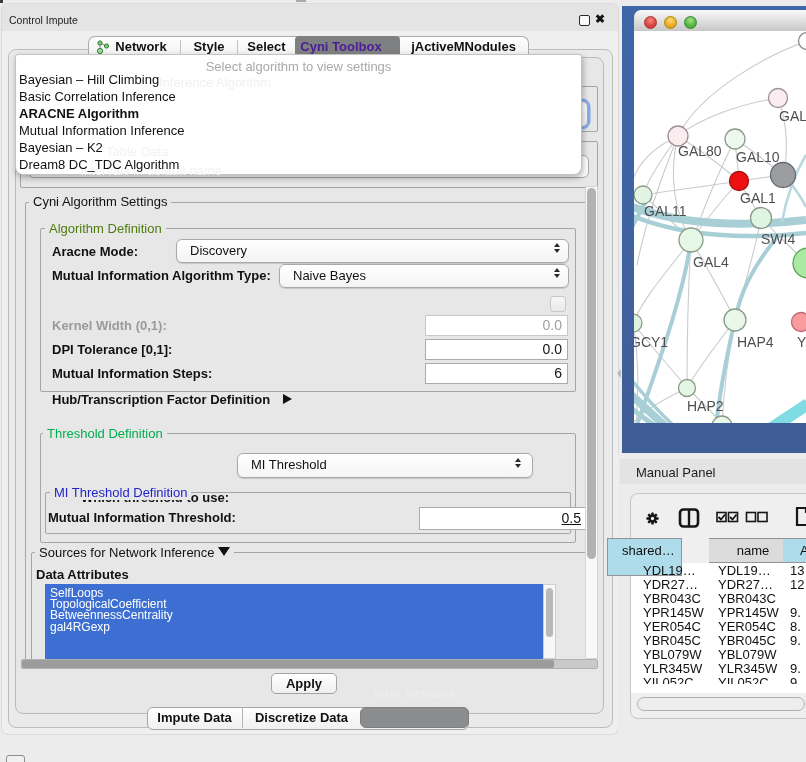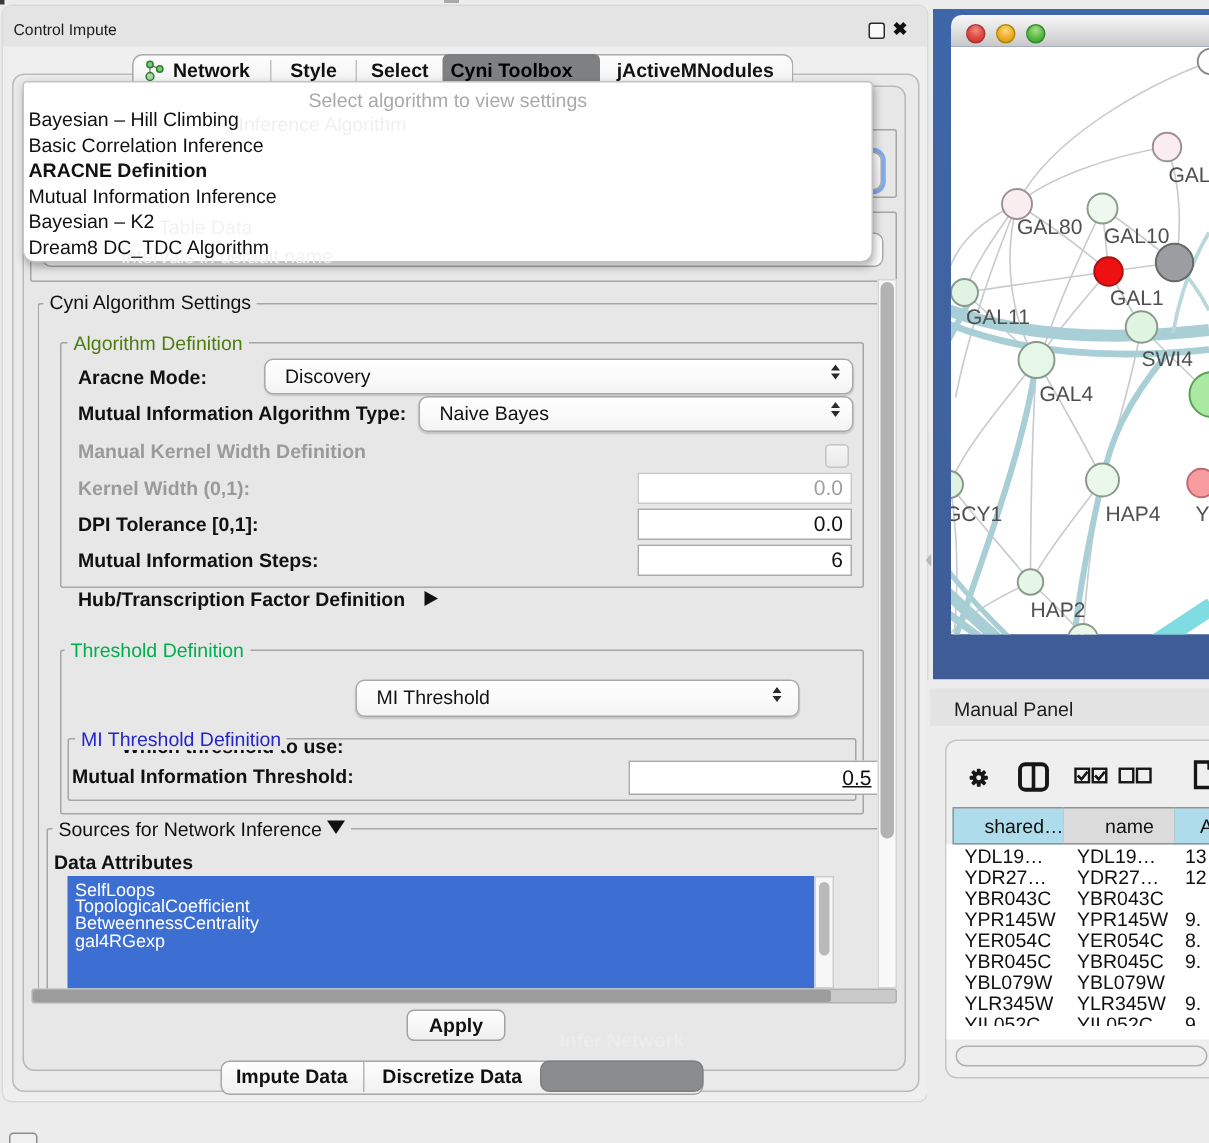--- a/index.html
+++ b/index.html
@@ -66,21 +66,20 @@
           </div>
       </div>
       <div class="lbl abs" style="left:31px;top:82px;">Mutual Information Algorithm Type:</div>
       <div class="combo" style="left:258px;top:78px;width:288px;height:22px;">
         <div class="ct">Naive Bayes</div>
         <div class="carr" style="right:7px;top:3px;">
             <div class="u"></div>
             <div class="d"></div>
           </div>
       </div>
-      <div class="dlbl abs" style="left:31px;top:107px;">Manual Kernel Width Definition</div>
       <div class="abs" style="left:529px;top:110px;width:14px;height:14px;background:linear-gradient(#F7F7F7,#E9E9E9);border:1px solid #C4C4C4;border-radius:3.5px;"></div>
       <div class="dlbl abs" style="left:31px;top:132px;">Kernel Width (0,1):</div>
       <div class="tfield" style="left:404px;top:129px;width:143px;height:21px;border-color:#C9C9C9;color:#A0A0A0;line-height:19px;">0.0</div>
       <div class="lbl abs" style="left:31px;top:156px;">DPI Tolerance [0,1]:</div>
       <div class="tfield" style="left:404px;top:153px;width:143px;height:21px;line-height:19px;">0.0</div>
       <div class="lbl abs" style="left:31px;top:180px;">Mutual Information Steps:</div>
       <div class="tfield" style="left:404px;top:177px;width:143px;height:21px;line-height:19px;">6</div>
 
       <div class="lbl abs" style="left:31px;top:206px;">Hub/Transcription Factor Definition</div>
       <div class="abs" style="left:262px;top:208px;width:0;height:0;border-top:5.5px solid transparent;border-bottom:5.5px solid transparent;border-left:9px solid #111;"></div>
@@ -133,32 +132,32 @@
     <svg class="abs" style="left:94px;top:36px;" width="14" height="15" viewBox="0 0 14 15">
       <path d="M4 3 L10 6 M4 3 L4 11" stroke="#888" stroke-width="1"></path>
       <circle cx="4" cy="3" r="2.1" fill="#7DC87D" stroke="#2E7D32" stroke-width="1"></circle>
       <circle cx="10.5" cy="6" r="2.1" fill="#7DC87D" stroke="#2E7D32" stroke-width="1"></circle>
       <circle cx="4" cy="11" r="2.6" fill="#A5D6A7" stroke="#2E7D32" stroke-width="1"></circle>
     </svg>
     <div class="tab" style="left:107px;top:32px;width:64px;">Network</div>
     <div class="tab" style="left:179px;top:32px;width:56px;">Style</div>
     <div class="tab" style="left:236px;top:32px;width:57px;">Select</div>
     <div class="abs" style="left:293px;top:32px;width:105px;height:22px;background:#7E8082;border-radius:4px 4px 0 0;"></div>
-    <div class="tab" style="left:293px;top:32px;width:92px;color:#000000;">Cyni Toolbox</div>
+    <div class="tab" style="left:293px;top:32px;width:92px;color:#4c1d95;">Cyni Toolbox</div>
     <div class="tab" style="left:398px;top:32px;width:127px;">jActiveMNodules</div>
 
     <div id="popup" class="abs" style="left:13px;top:50px;width:565px;height:119px;background:#fff;border:1px solid #C3C3C3;border-radius:3px 3px 8px 8px;box-shadow:1px 3px 6px rgba(0,0,0,.3);">
       <div style="position:absolute;left:0;top:4px;width:565px;text-align:center;font-size:13px;color:#A9A9A9;">Select algorithm to view settings</div>
       <div style="position:absolute;left:143px;top:20px;font-size:13px;color:#F0F0F0;">Inference Algorithm</div>
       <div style="position:absolute;left:90px;top:89px;font-size:13px;color:#F2F2F2;">Table Data</div>
       <div style="position:absolute;left:65px;top:108px;font-size:13px;color:#F2F2F2;">intervals in default name</div>
       <div style="position:absolute;left:3px;top:17px;font-size:13px;color:#111;line-height:16.9px;">
         Bayesian – Hill Climbing<br>
         Basic Correlation Inference<br>
-        <b>ARACNE Definition</b><br>
+        <b>ARACNE Algorithm</b><br>
         Mutual Information Inference<br>
         Bayesian – K2<br>
         Dream8 DC_TDC Algorithm
       </div>
     </div>
   </div>
 </div>
 
 <div class="abs" style="left:6px;top:755px;width:17px;height:17px;border:1.5px solid #8C8C8C;border-radius:3px;background:#F0F0F0;"></div>
 
@@ -276,21 +275,21 @@
     <rect x="758" y="512.5" width="9" height="9"></rect>
   </g>
   <g fill="none" stroke="#161616" stroke-width="1.8">
     <path d="M718.5,517 l2.5,2.5 l4,-5"></path>
     <path d="M730,517 l2.5,2.5 l4,-5"></path>
   </g>
   <path d="M797,508 h9 l4,4 v13 h-13 z M806,508 v4 h4" fill="none" stroke="#161616" stroke-width="2.2"></path>
 </svg>
 
 <div class="abs" style="left:631px;top:563px;width:175px;height:130px;background:#fff;"></div>
-<div class="abs" style="left:635px;top:538px;width:75px;height:25px;background:#AFDCEB;border:1px solid #949494;box-sizing:border-box;text-align:right;padding-left:14px;line-height:23px;font-size:13px;color:#111;">shared…</div>
+<div class="abs" style="left:607px;top:538px;width:75px;height:38px;background:#AFDCEB;border:1px solid #949494;box-sizing:border-box;text-align:left;padding-left:14px;line-height:23px;font-size:13px;color:#111;">shared…</div>
 <div class="abs" style="left:709px;top:538px;width:75px;height:25px;background:#DBDBDB;border:1px solid #949494;border-left:none;box-sizing:border-box;text-align:center;padding-left:14px;line-height:23px;font-size:13px;color:#111;">name</div>
 <div class="abs" style="left:783px;top:538px;width:28px;height:25px;background:#AFDCEB;border:1px solid #949494;border-left:none;box-sizing:border-box;text-align:left;padding-left:17px;line-height:23px;font-size:13px;color:#111;">A</div>
 <div id="rows" class="abs" style="left:631px;top:564px;width:175px;height:120px;overflow:hidden;font-size:13px;color:#111;">
     <div style="position:absolute;left:12px;top:0px;height:14px;line-height:14px;">YDL19…</div>
     <div style="position:absolute;left:87px;top:0px;height:14px;line-height:14px;">YDL19…</div>
     <div style="position:absolute;left:159px;top:0px;height:14px;line-height:14px;">13</div>
     <div style="position:absolute;left:12px;top:14px;height:14px;line-height:14px;">YDR27…</div>
     <div style="position:absolute;left:87px;top:14px;height:14px;line-height:14px;">YDR27…</div>
     <div style="position:absolute;left:159px;top:14px;height:14px;line-height:14px;">12</div>
     <div style="position:absolute;left:12px;top:28px;height:14px;line-height:14px;">YBR043C</div>

